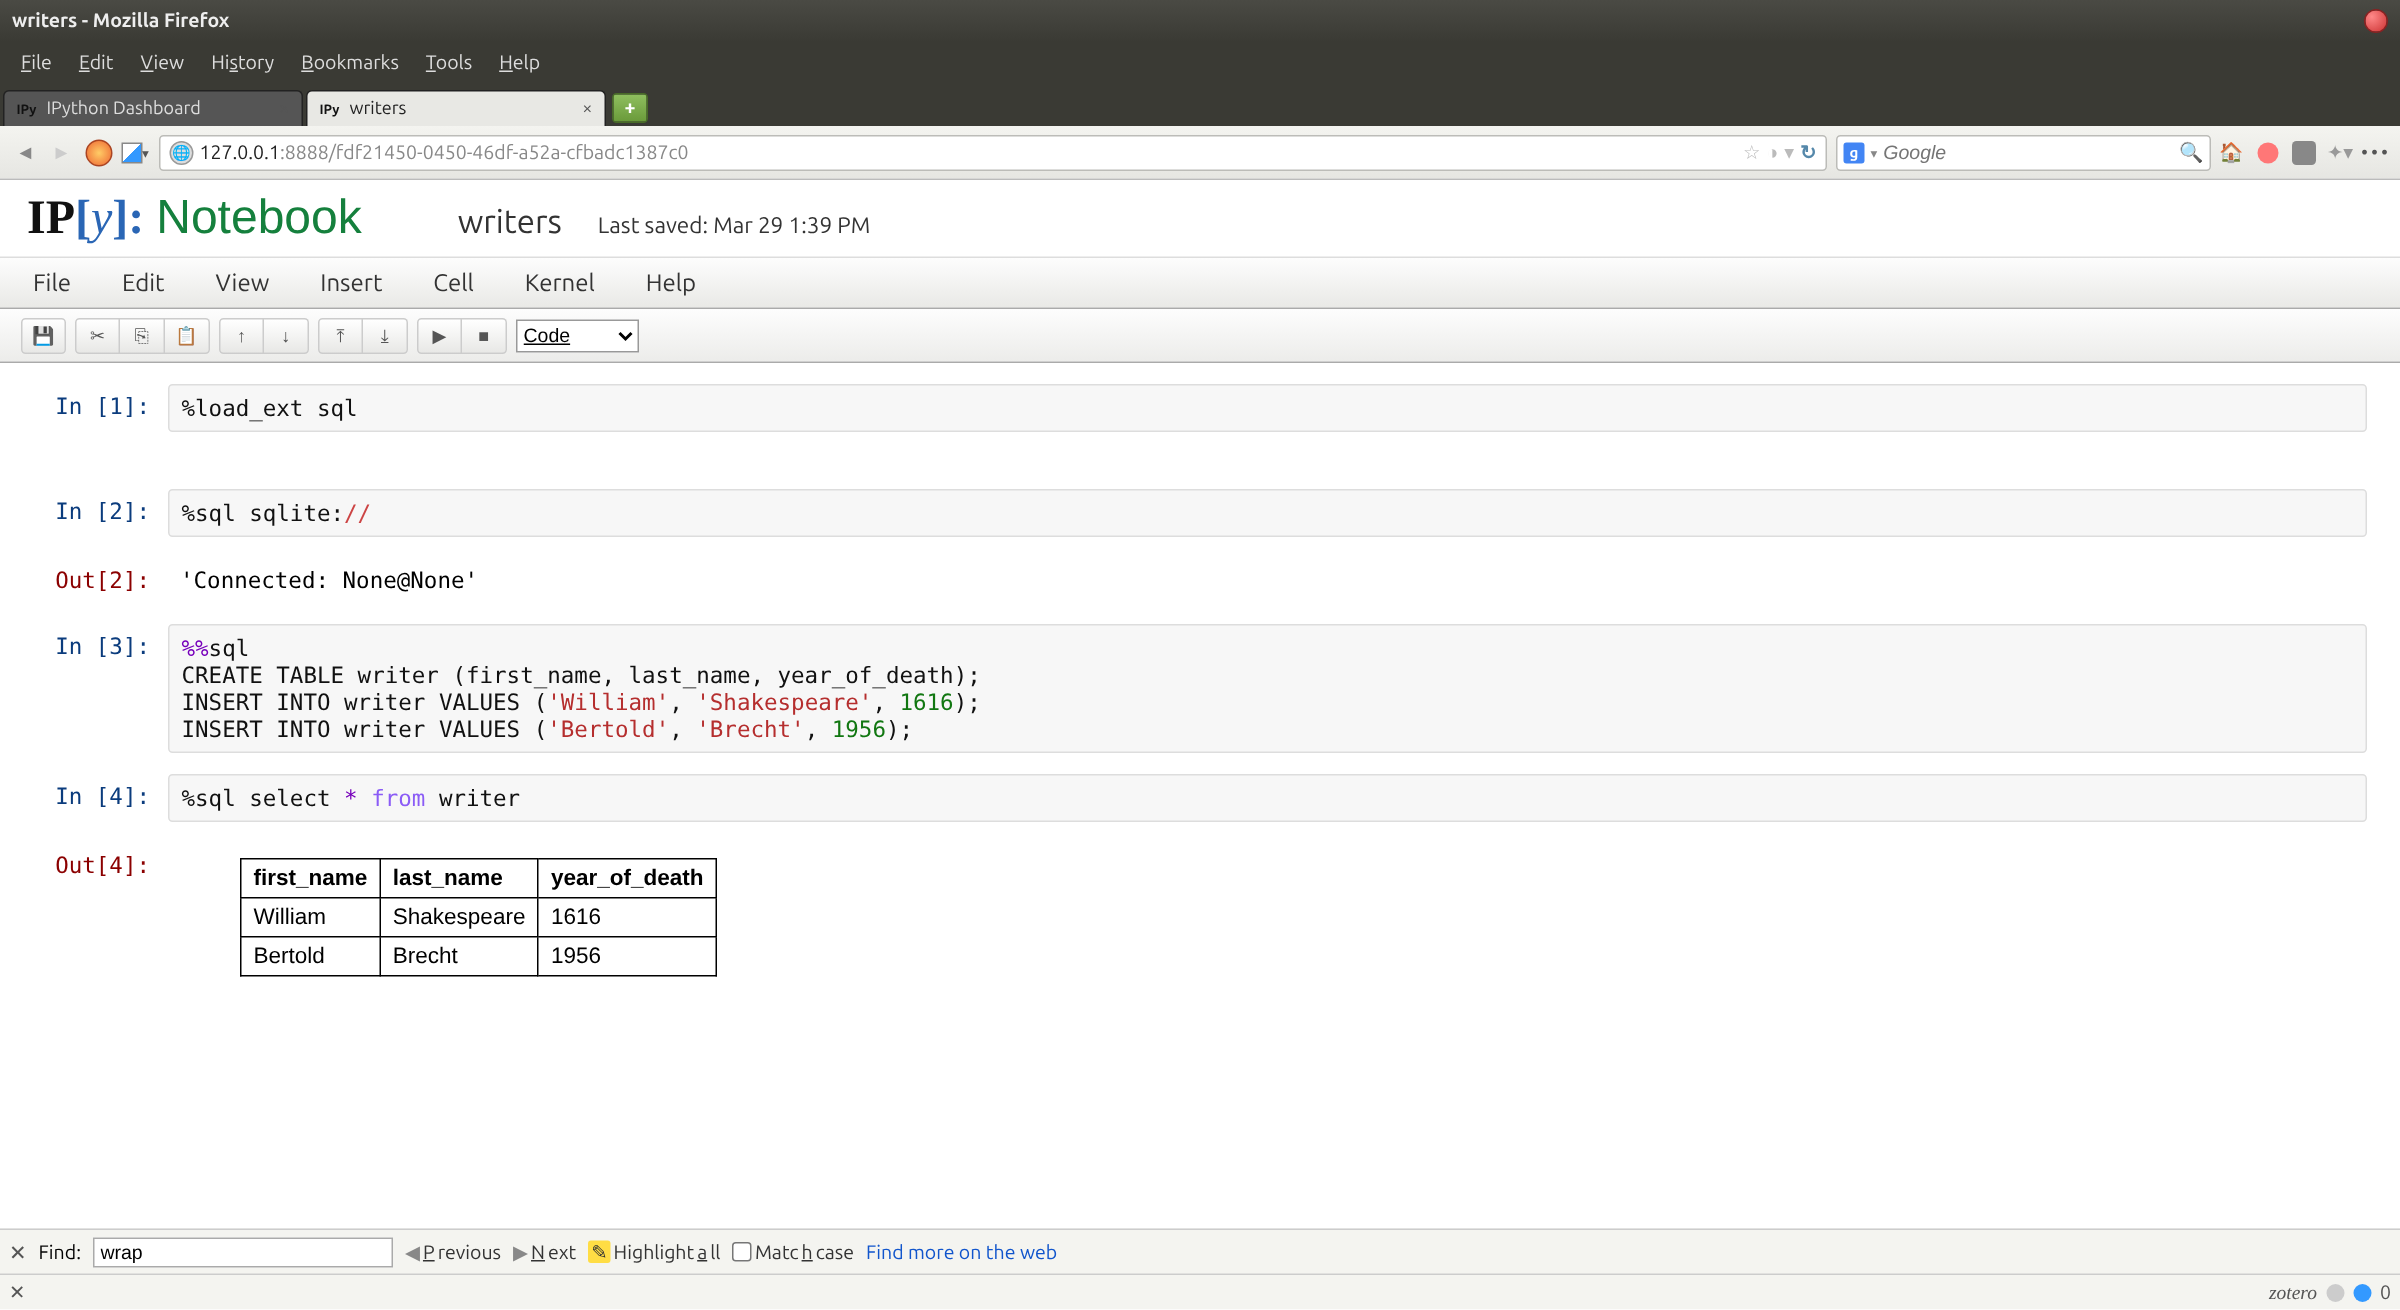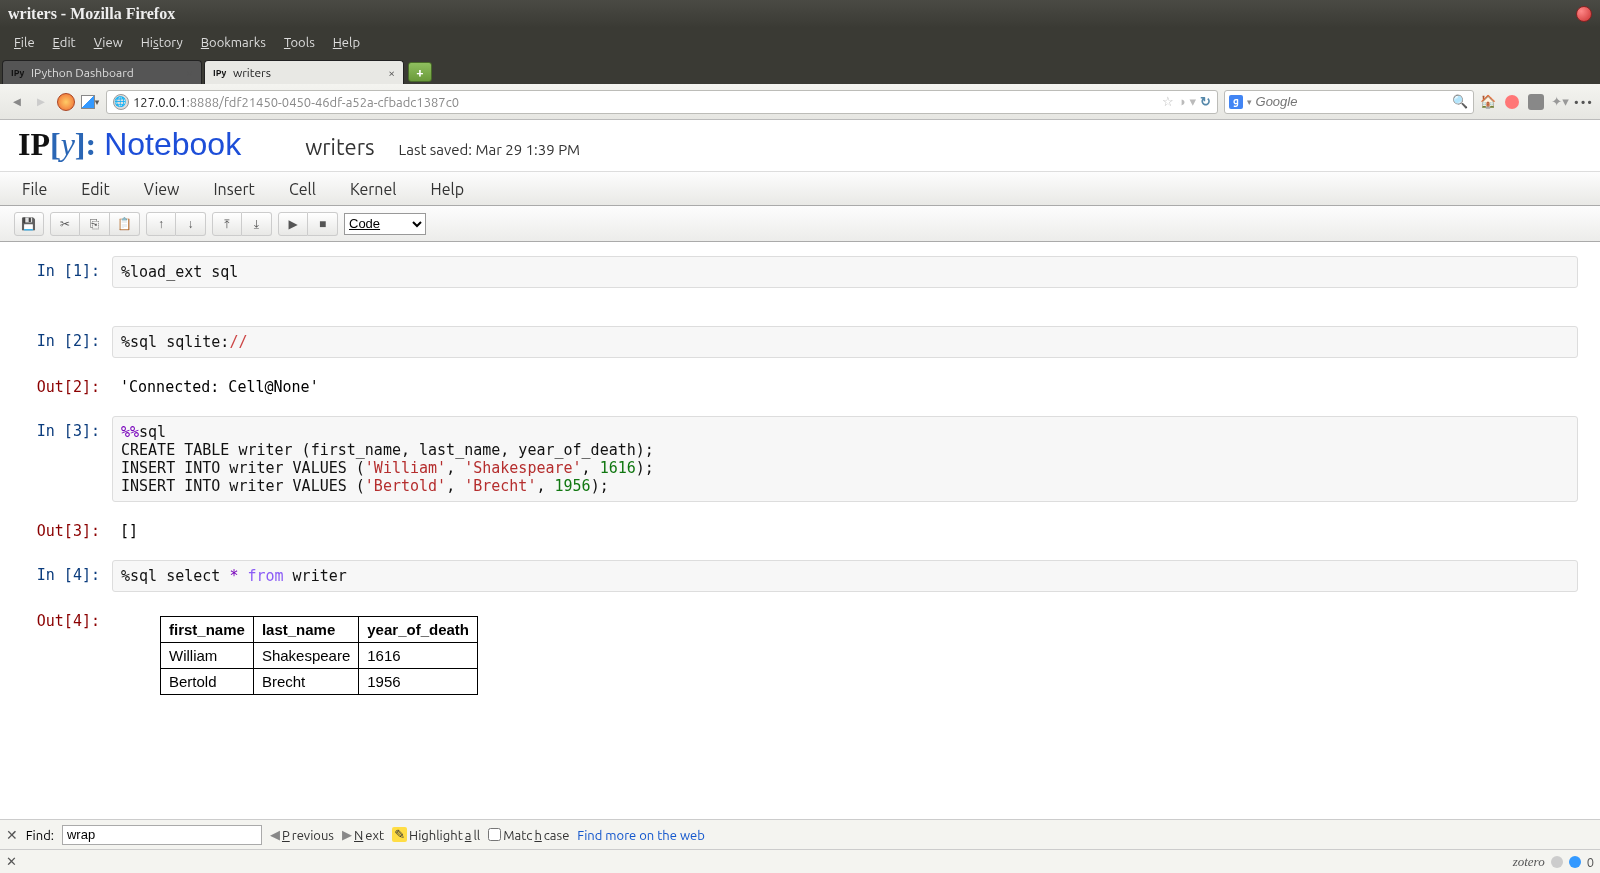--- a/index.html
+++ b/index.html
@@ -1,21 +1,21 @@
 <!DOCTYPE html>
 <html><head>
 <meta charset="utf-8">
 <style>
 * { box-sizing: border-box; margin: 0; padding: 0; }
 body { font-family: "Ubuntu", "Liberation Sans", Arial, sans-serif; font-size: 13px; background: #fff; width: 1600px; height: 873px; overflow: hidden; position: relative; }
 
 
 .titlebar { height: 28px; background: linear-gradient(#4a4a44, #3a3a34); display: flex; align-items: center; padding: 0 8px; color: #ddd; }
 .titlebar .close-btn { position: absolute; right: 8px; top: 6px; width: 16px; height: 16px; background: radial-gradient(circle at 30% 30%, #f88, #c33); border-radius: 50%; border: 1px solid #822; }
-.titlebar-title { font-weight: bold; font-size: 16px; color: #eee; font-family: Liberation Serif, serif; }
+.titlebar-title { font-weight: bold; font-size: 13px; color: #eee; }
 
 
 .ff-menubar { height: 28px; background: #3a3a34; display: flex; align-items: center; padding: 0 6px; gap: 2px; }
 .ff-menubar .item { color: #ddd; padding: 3px 8px; font-size: 13px; cursor: pointer; }
 .ff-menubar .item .ul { text-decoration: underline; }
 
 
 .ff-tabs { height: 28px; background: #3a3a34; display: flex; align-items: flex-end; padding: 0 2px; }
 .ff-tab { height: 24px; background: #555; border-top-left-radius: 4px; border-top-right-radius: 4px; color: #ddd; display: flex; align-items: center; padding: 0 6px 0 8px; min-width: 200px; margin-right: 2px; position: relative; font-size: 12px; border: 1px solid #222; border-bottom: none; }
 .ff-tab.active { background: #e8e8e4; color: #222; }
@@ -159,21 +159,21 @@
   <span class="toolbar-icon">
       <span style="width:16px;height:16px;background:#888;border-radius:3px;display:inline-block"></span>
     </span>
   <span class="toolbar-icon" style="color:#999">✦▾</span>
   <span class="toolbar-icon" style="color:#555;letter-spacing:2px">•••</span>
 </div>
 
 <div class="nb-header">
   <span class="ipy-logo">
     <span class="i">I</span><span class="p">P</span><span class="bracket">[</span><span class="y">y</span><span class="bracket">]:</span>
-    <span class="note" style="color:#1d4ed8">Notebook</span>
+    <span class="note" style="color:#15803d">Notebook</span>
   </span>
   <span class="nb-name">writers</span>
   <span class="nb-saved">Last saved: Mar 29 1:39 PM</span>
 </div>
 
 <div class="nb-menus">
   <span class="m">File</span>
   <span class="m">Edit</span>
   <span class="m">View</span>
   <span class="m">Insert</span>
@@ -216,33 +216,29 @@
   </div>
 
   <div class="hspace"></div>
 
   <div class="cell">
     <div class="prompt in">In [2]:</div>
     <div class="cell-input"><span class="code"><span class="plain">%sql sqlite:</span><span class="mag">//</span></span></div>
   </div>
   <div class="cell">
     <div class="prompt out">Out[2]:</div>
-    <div class="cell-plain"><span class="code">'Connected: Cell@None'</span></div>
+    <div class="cell-plain"><span class="code">'Connected: None@None'</span></div>
   </div>
 
   <div class="cell">
     <div class="prompt in">In [3]:</div>
     <div class="cell-input"><span class="code"><span class="op">%%</span><span class="plain">sql</span>
 <span class="plain">CREATE TABLE writer (first_name, last_name, year_of_death);</span>
 <span class="plain">INSERT INTO writer VALUES (</span><span class="str">'William'</span><span class="plain">, </span><span class="str">'Shakespeare'</span><span class="plain">, </span><span class="num">1616</span><span class="plain">);</span>
 <span class="plain">INSERT INTO writer VALUES (</span><span class="str">'Bertold'</span><span class="plain">, </span><span class="str">'Brecht'</span><span class="plain">, </span><span class="num">1956</span><span class="plain">);</span></span></div>
-  </div>
-  <div class="cell">
-    <div class="prompt out">Out[3]:</div>
-    <div class="cell-plain"><span class="code">[]</span></div>
   </div>
 
   <div class="cell">
     <div class="prompt in">In [4]:</div>
     <div class="cell-input"><span class="code"><span class="plain">%sql select </span><span class="op">*</span><span class="plain"> </span><span class="kw">from</span><span class="plain"> writer</span></span></div>
   </div>
   <div class="cell">
     <div class="prompt out">Out[4]:</div>
     <div class="cell-plain">
       <table class="sql-table">

